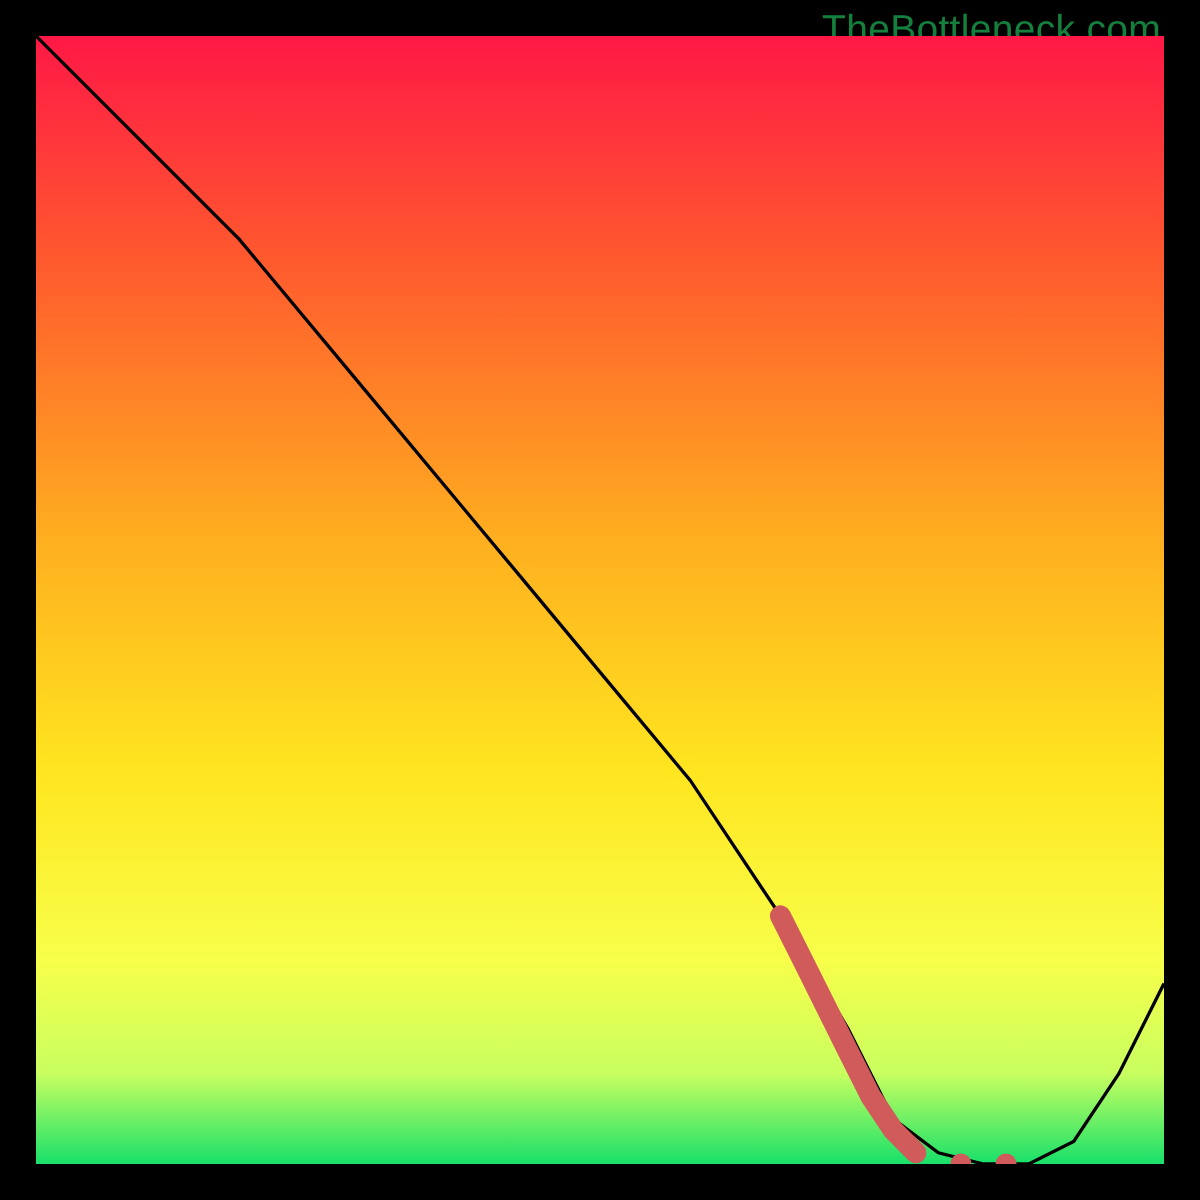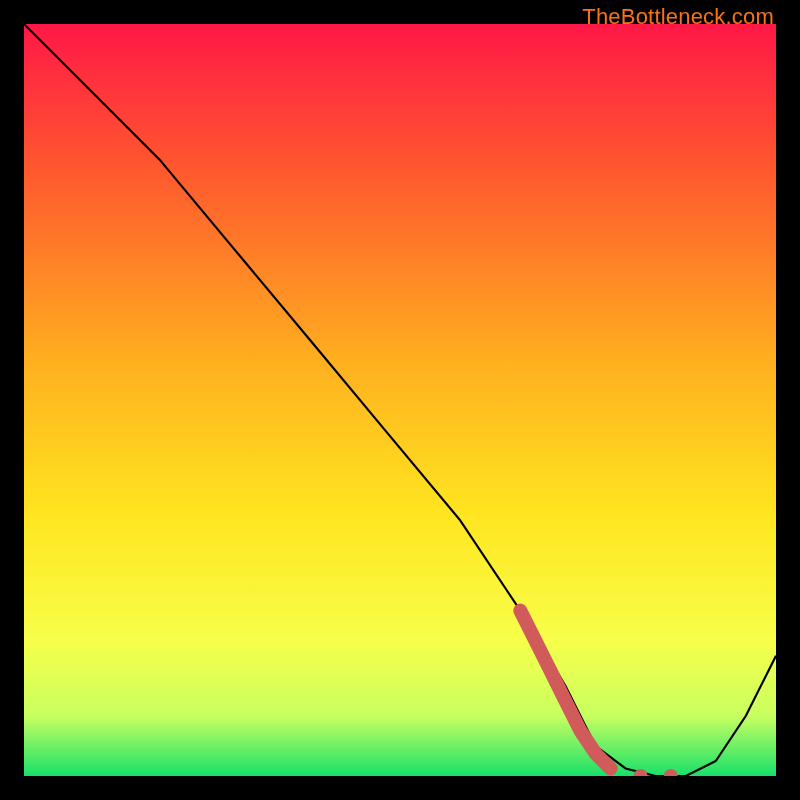--- a/index.html
+++ b/index.html
@@ -1,18 +1,18 @@
 <!DOCTYPE html>
 <html><head>
 <meta charset="utf-8">
 <style>
 body{margin:0;padding:0;background:#000;width:800px;height:800px;position:relative;font-family:Arial,sans-serif}
 .frame{position:absolute;top:24px;left:24px;width:752px;height:752px;background:#000}
 .plot{position:absolute;top:0;left:0;width:752px;height:752px}
-.watermark{position:absolute;top:4px;right:26px;color:#f97316;font-size:22px;font-weight:500;letter-spacing:.2px}
+.watermark{position:absolute;top:4px;right:26px;color:#15803d;font-size:26px;font-weight:500;letter-spacing:.2px}
 svg{display:block}
 </style>
 </head>
 <body>
 
 <div class="watermark">TheBottleneck.com</div>
 
 <div class="frame">
   <svg class="plot" viewBox="0 0 752 752" preserveAspectRatio="none">
     <defs>

